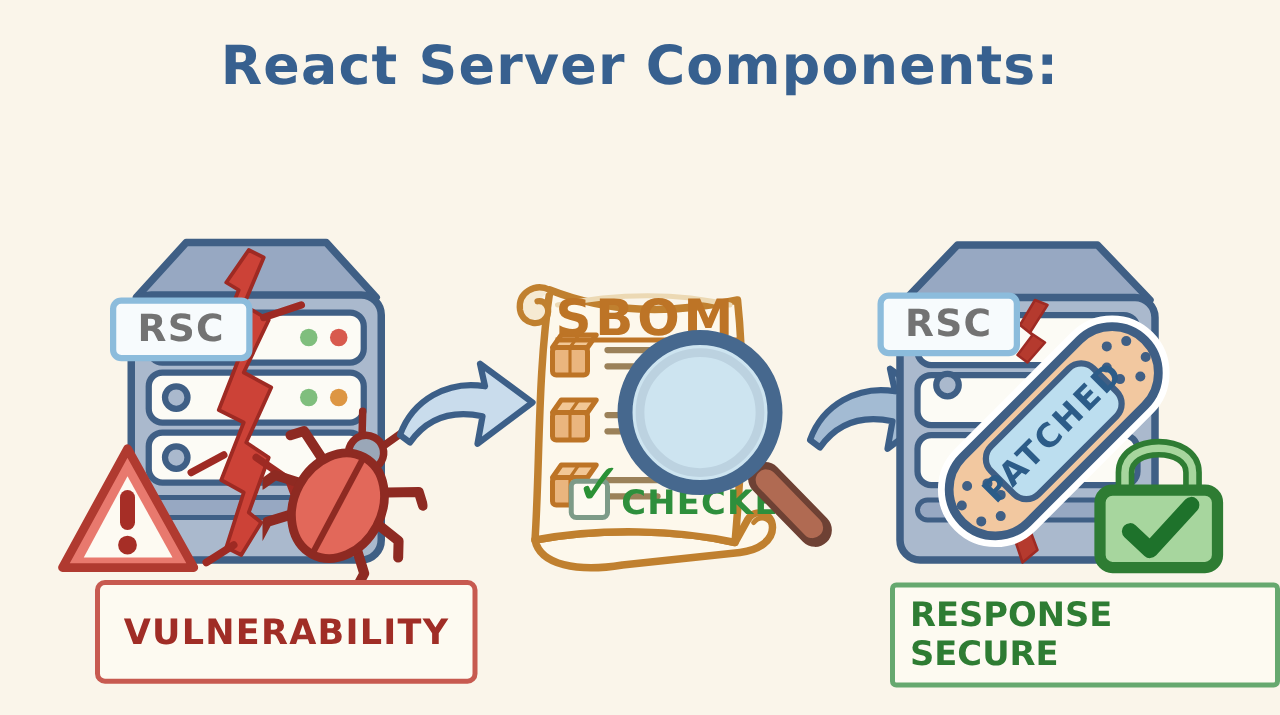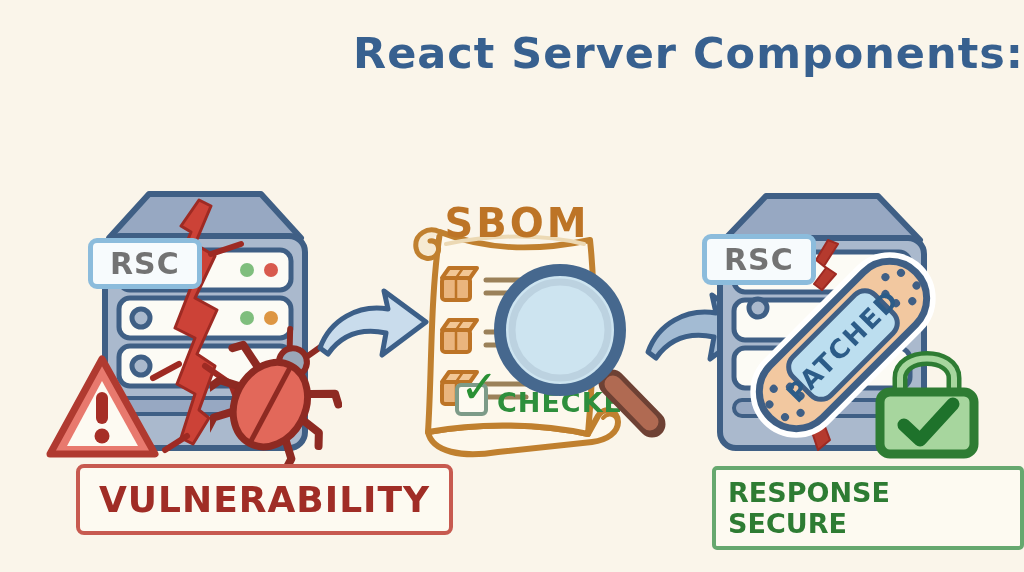--- a/index.html
+++ b/index.html
@@ -1,31 +1,31 @@
 <!DOCTYPE html>
 <html><head>
 <meta charset="utf-8">
 <style>
   * { margin:0; padding:0; box-sizing:border-box; }
   html,body { width:1024px; height:572px; }
   body { font-family:"DejaVu Sans", sans-serif; background:#faf5ea; }
   .stage { position:relative; width:1024px; height:572px; background:#faf5ea; overflow:hidden; }
   .abs { position:absolute; }
 
-  .title { top:26px; left:0; width:1024px; text-align:right;
+  .title { top:26px; left:0; width:1024px; text-align:center;
            color:#37608f; font-weight:700; font-size:43px; line-height:1.3; letter-spacing:1px; }
 
   .rsc-badge { background:#f7fbfd; border:5px solid #8cbcdc; border-radius:9px;
                color:#737373; font-weight:700; font-size:30px; letter-spacing:1px;
                padding:3px 17px; box-shadow:0 0 0 1px #f7fbfd inset; }
 
   .label-box { font-weight:700; display:flex; align-items:center; justify-content:center;
                background:#fdfaf1; }
   .label-vuln { border:4px solid #c75a50; border-radius:8px; color:#a02d26;
-                font-size:36px; letter-spacing:1px; padding:11px 19px; }
+                font-size:28px; letter-spacing:1px; padding:21px 19px; }
   .label-secure { border:4px solid #66a86f; border-radius:5px; color:#2e7c33;
                   font-size:27px; letter-spacing:0px; padding:7px 20px; }
 
   .sbom-heading { color:#bd7426; font-weight:700; font-size:40px; letter-spacing:3px;
                   width:190px; text-align:center; }
   .checked-text { color:#2e8f3c; font-weight:700; font-size:27px; letter-spacing:1px; }
   .checkbox { width:33px; height:33px; border:4px solid #7d9b88; border-radius:6px; background:#fdfaf1; }
   .check-glyph { color:#2a9135; font-weight:700; font-size:46px; line-height:1; }
 
   .patched-text { color:#2c5c88; font-weight:700; font-size:26px; letter-spacing:2px;
@@ -121,21 +121,21 @@
     <g stroke="#9b8159" stroke-width="5" stroke-linecap="round">
       <path d="M84,84 L142,84"></path>
         <path d="M84,97 L128,97"></path>
       <path d="M84,136 L112,136"></path>
         <path d="M84,149 L104,149"></path>
       <path d="M84,188 L138,188"></path>
         <path d="M84,201 L124,201"></path>
     </g>
   </svg>
 
-  <div class="abs sbom-heading" style="left:422px; top:200px;">
+  <div class="abs sbom-heading" style="left:422px; top:232px;text-decoration:underline;">
     <span>SBOM</span>
   </div>
 
   <div class="abs checkbox" style="left:455px; top:383px;"></div>
   <div class="abs check-glyph" style="left:460px; top:364px;">✓</div>
   <div class="abs checked-text" style="left:497px; top:387px;">CHECKED</div>
 
   <svg class="abs" style="left:470px; top:246px;" width="205" height="200" viewBox="0 0 205 200">
     <path d="M134,129 L146,141" stroke="#46688e" stroke-width="20" stroke-linecap="round"></path>
     <path d="M142,137 L182,178" stroke="#6e4134" stroke-width="27" stroke-linecap="round"></path>

